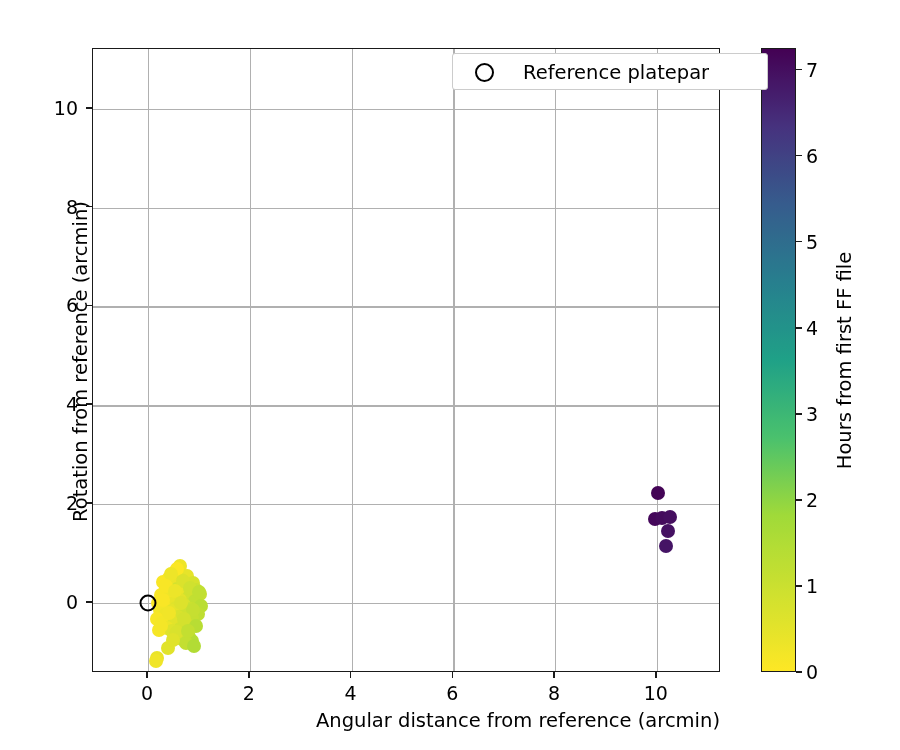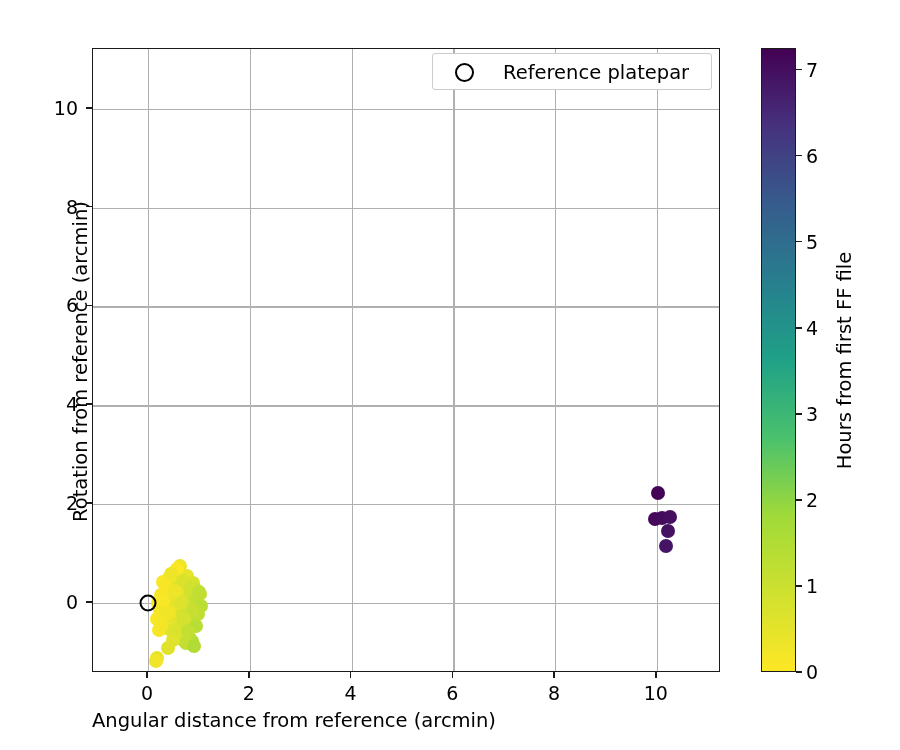--- a/index.html
+++ b/index.html
@@ -100,42 +100,42 @@
     color: #000000;
     transform: translateY(-50%);
     text-align: right;
     white-space: nowrap;
   }
   #xlabel {
     position: absolute;
     left: 92px;
     top: 709px;
     width: 628px;
-    text-align: left;
+    text-align: right;
     font-size: 19.5px;
     color: #000000;
     white-space: nowrap;
   }
   #ylabel {
     position: absolute;
     left: -232px;
     top: 350px;
     width: 624px;
     text-align: center;
     font-size: 19.5px;
     color: #000000;
     transform: rotate(-90deg);
     white-space: nowrap;
   }
   
   #legend {
     position: absolute;
-    left: 432px;
+    left: 452px;
     top: 53px;
-    width: 280px;
+    width: 316px;
     height: 37px;
     background: #ffffff;
     border: 1px solid #cccccc;
     border-radius: 3px;
     z-index: 60;
     box-sizing: border-box;
   }
   #legend-marker {
     position: absolute;
     left: 22px;

